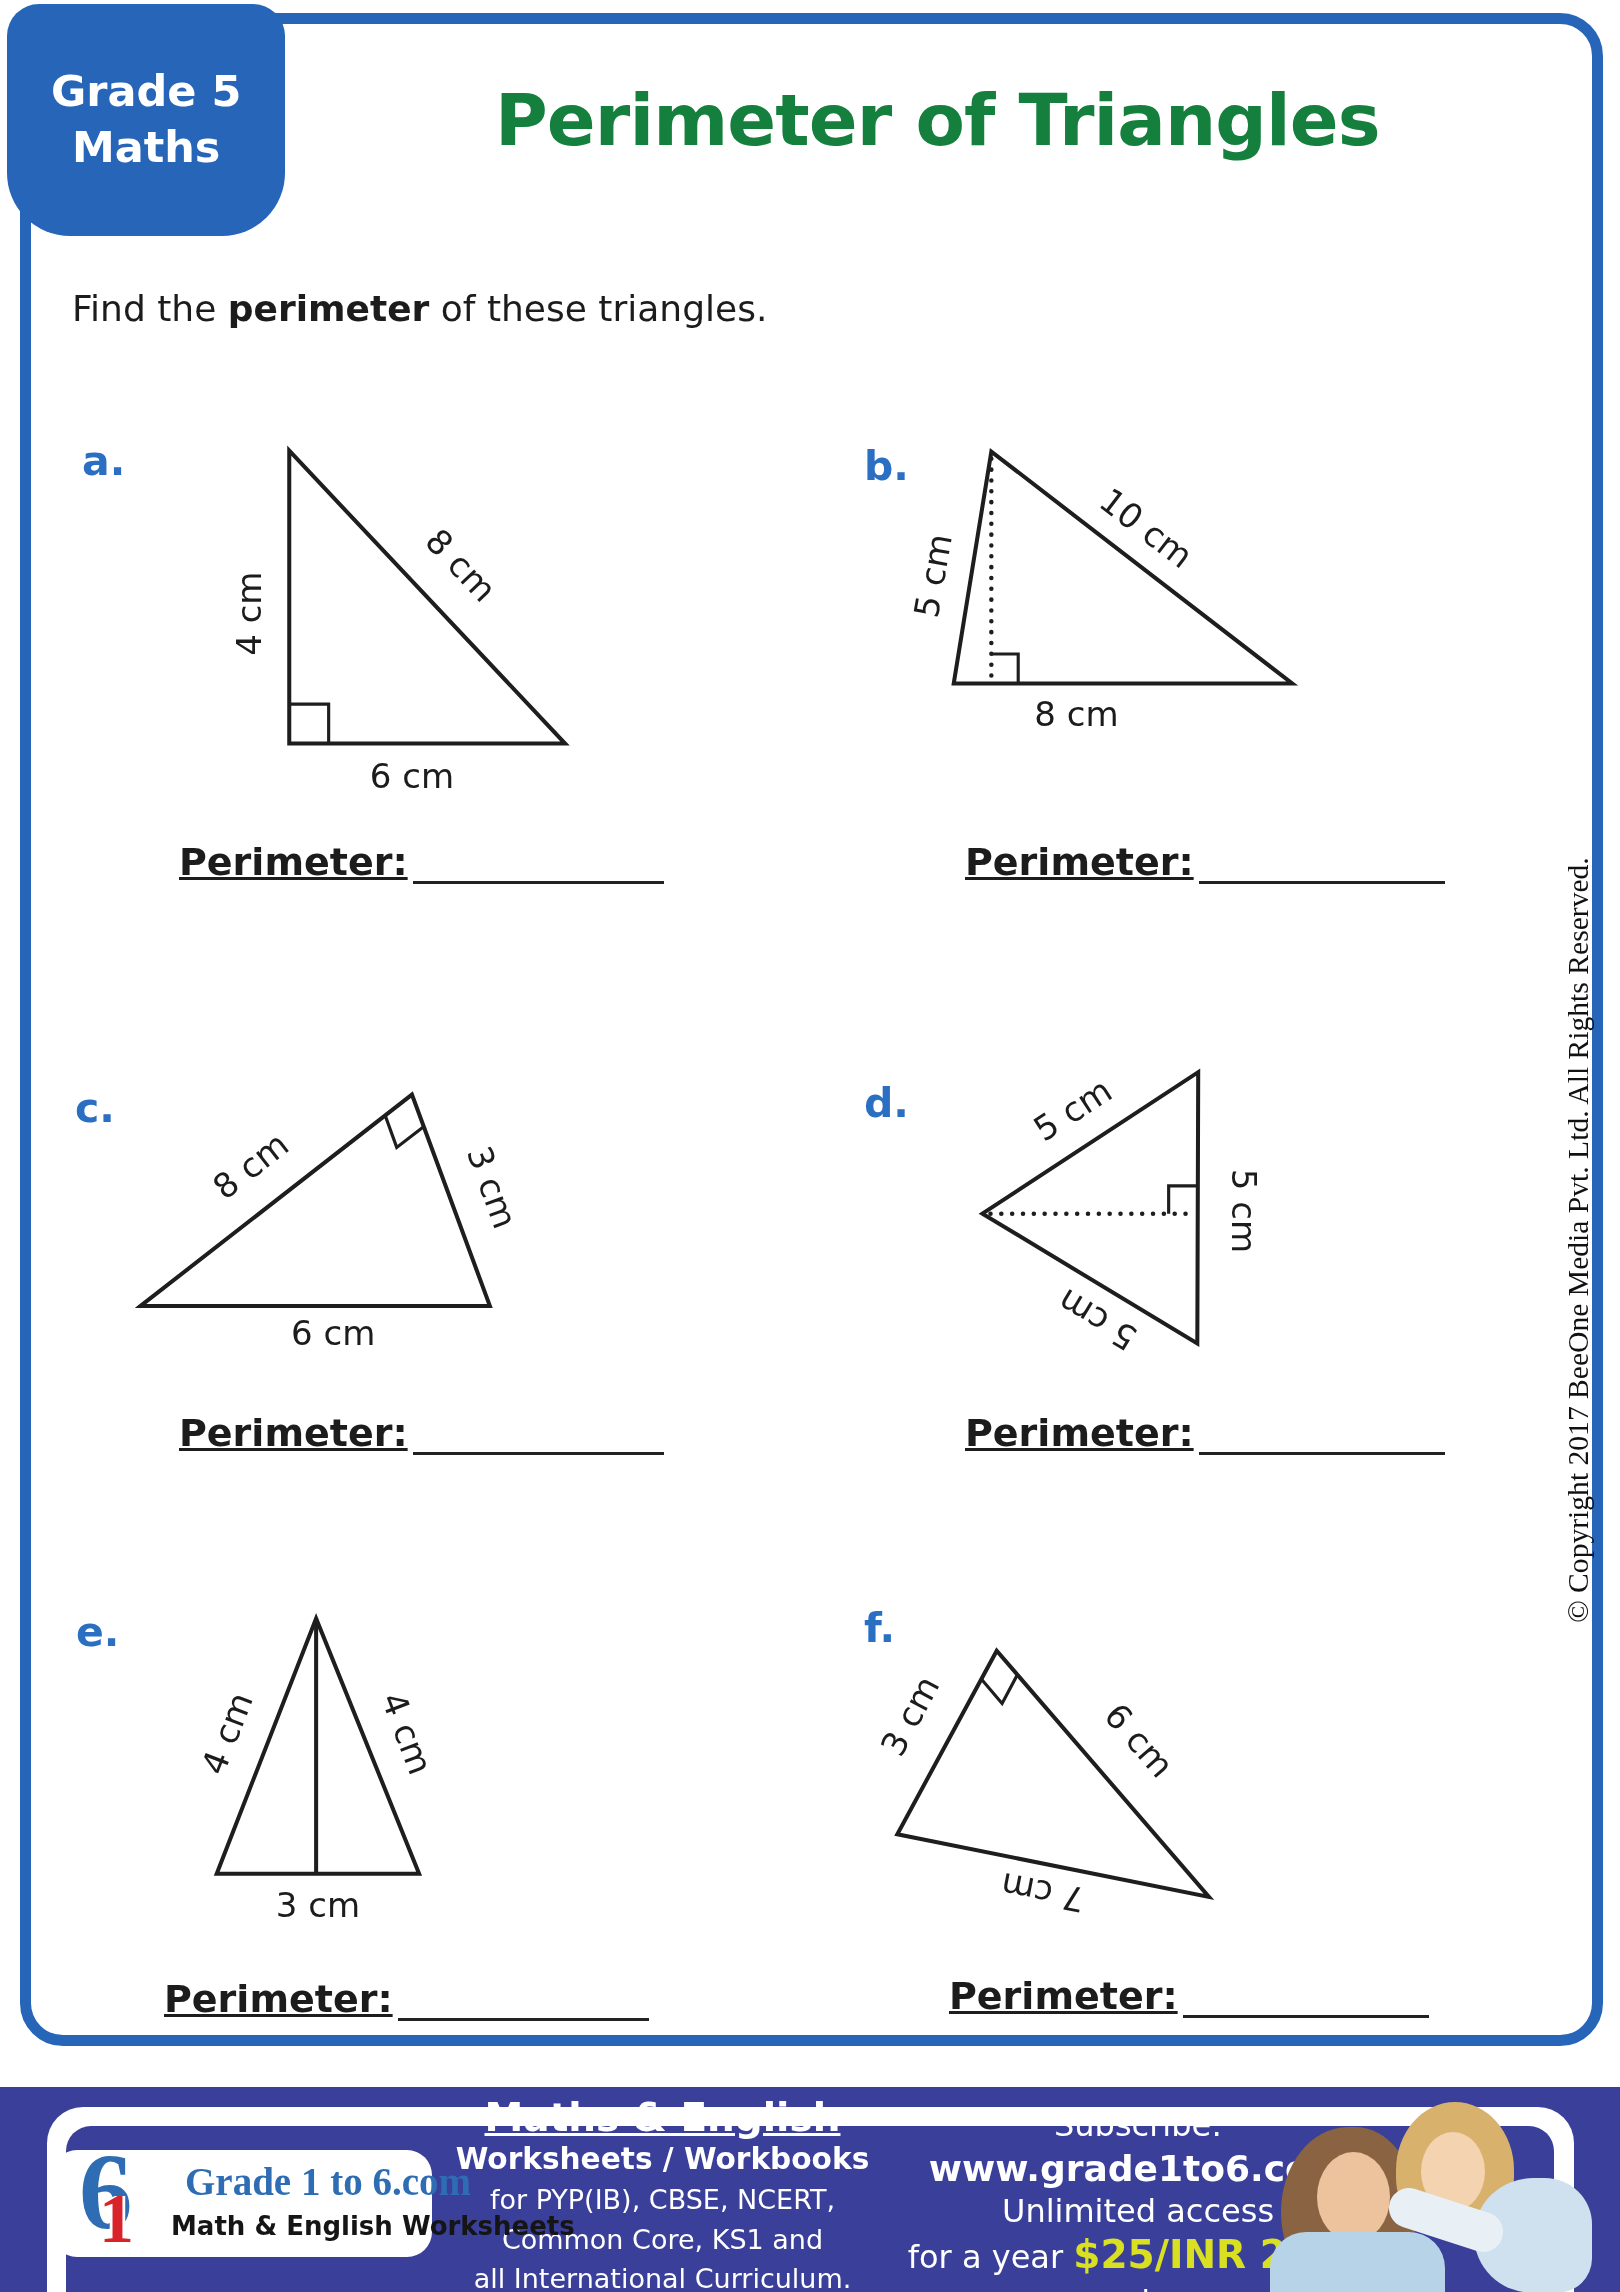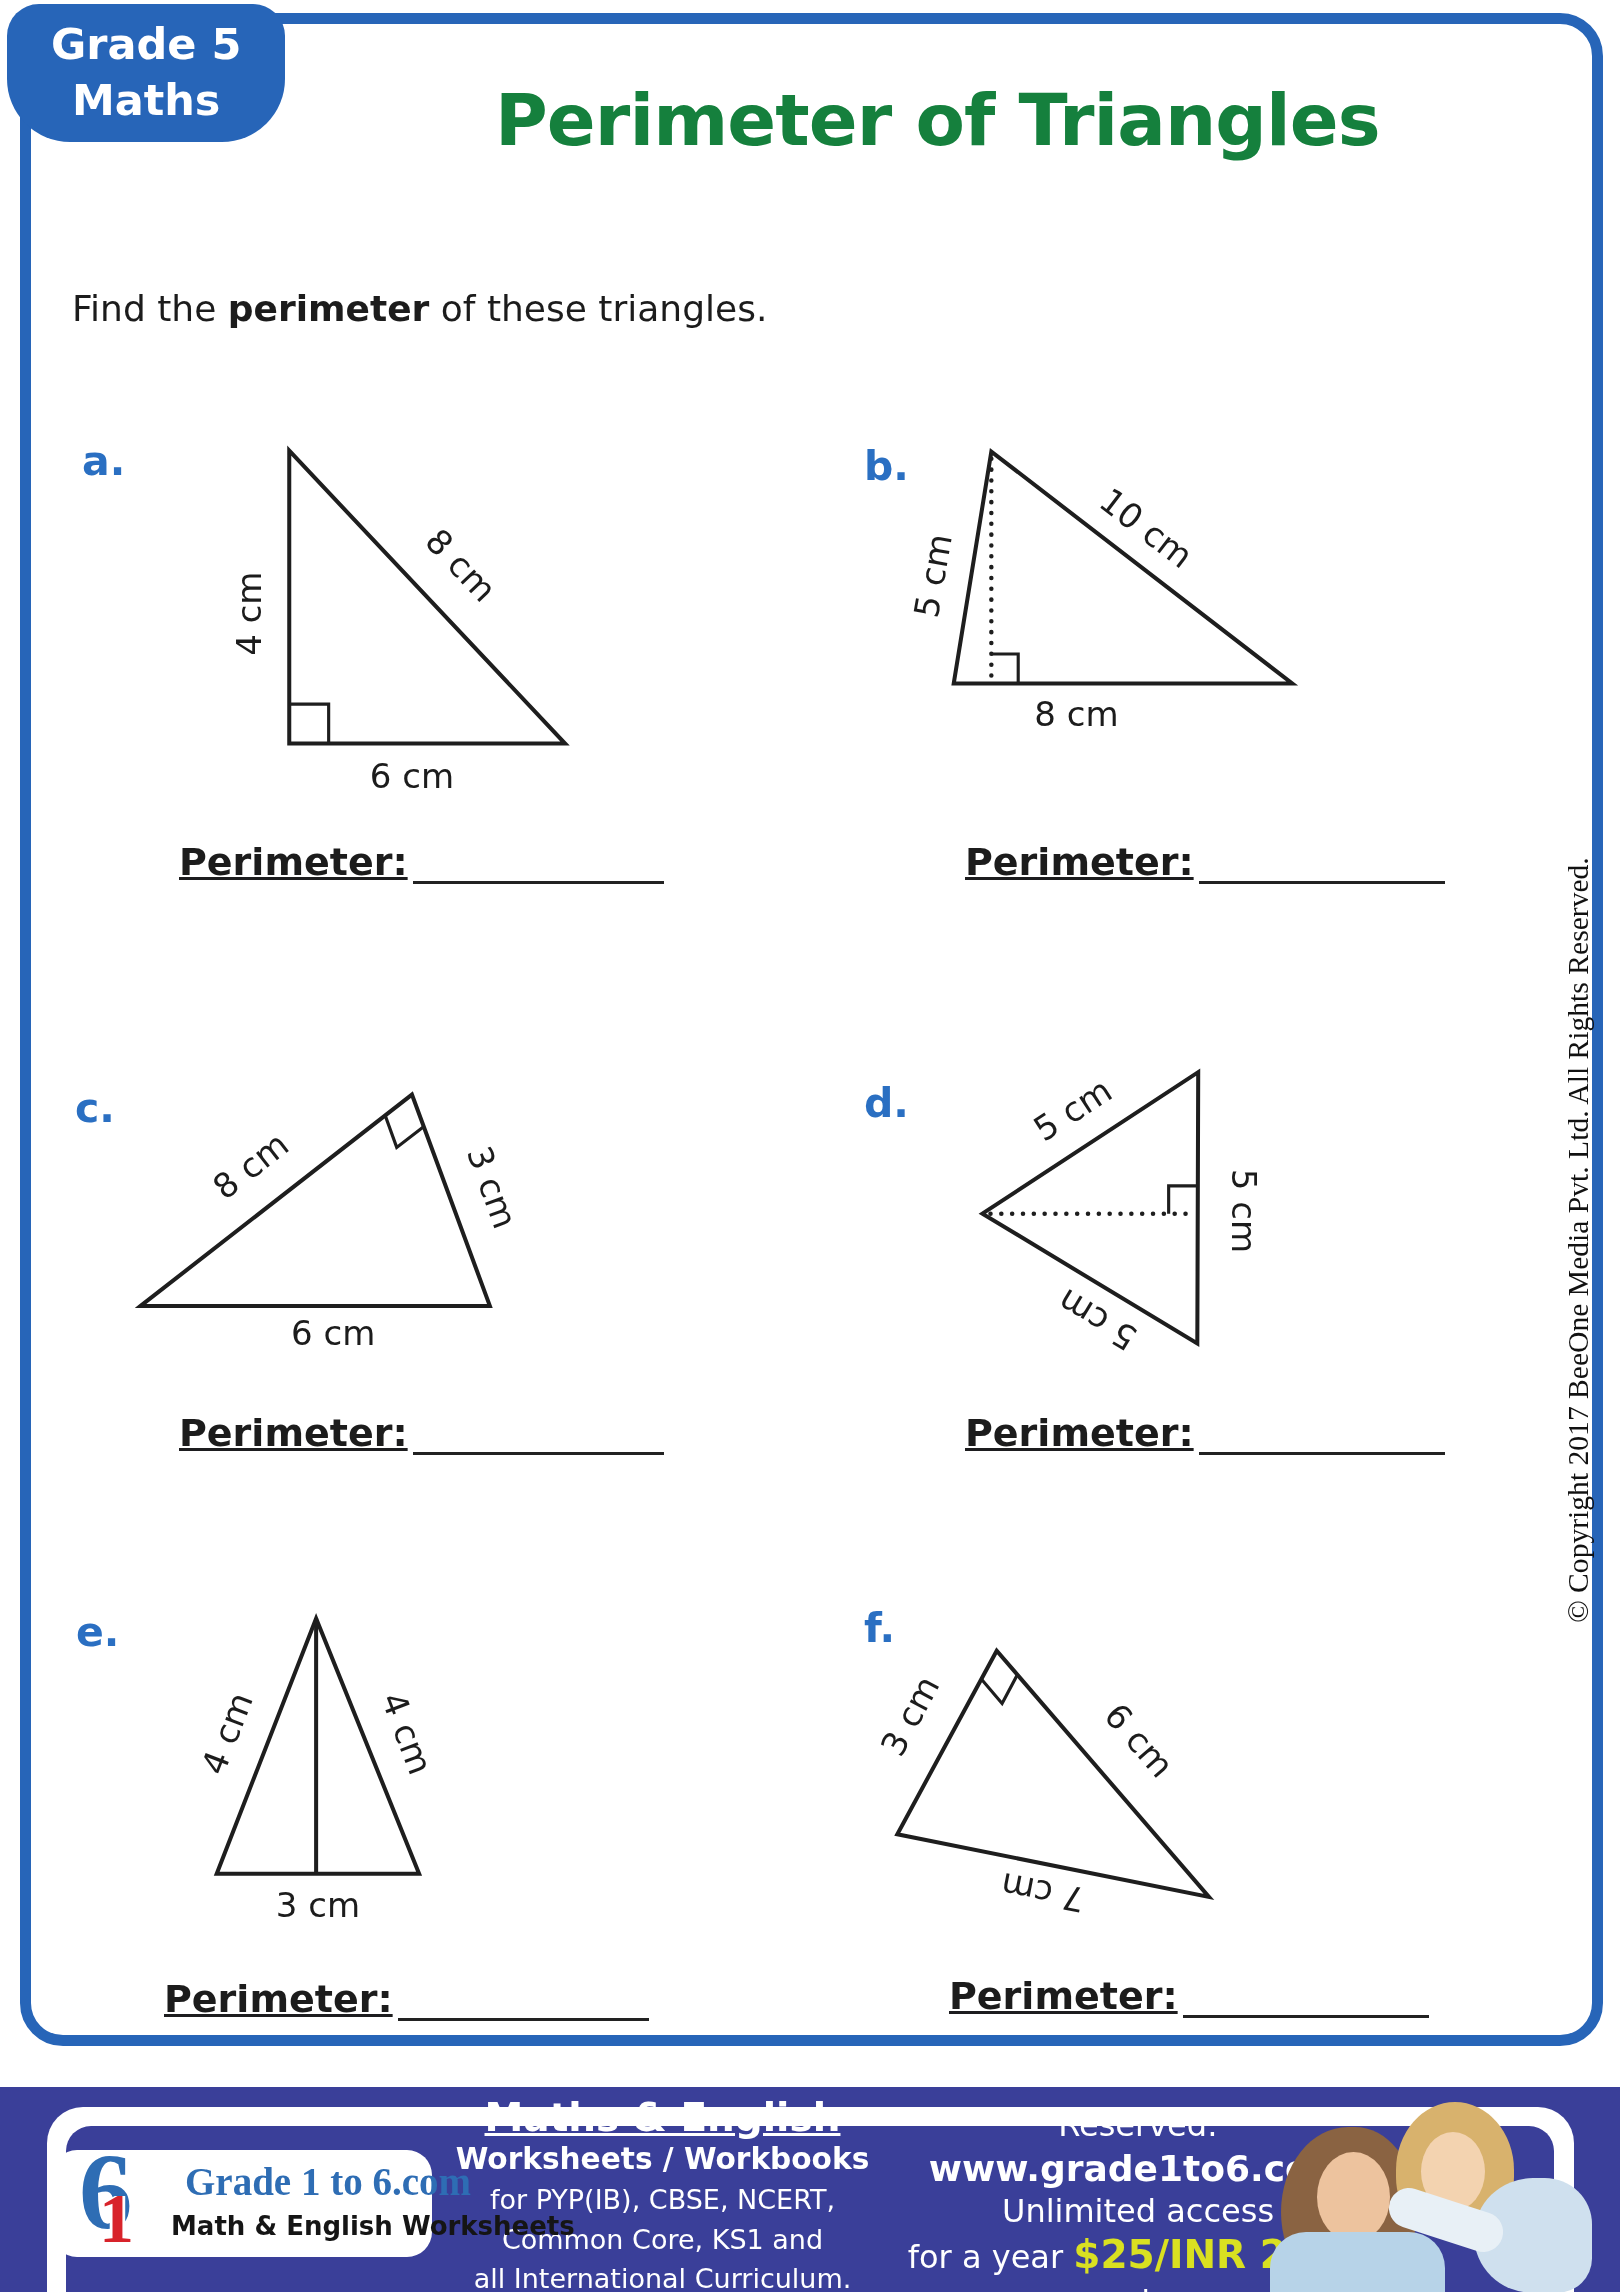--- a/index.html
+++ b/index.html
@@ -8,21 +8,21 @@
     font-family:"DejaVu Sans","Liberation Sans",sans-serif;color:#1d1d1f;
     overflow:hidden;
   }
   
   .page-border{
     position:absolute;left:19.7px;top:13.4px;width:1583px;height:2033px;
     box-sizing:border-box;border:11.6px solid #2765b8;border-radius:43px;
   }
   
   .badge{
-    position:absolute;left:7.2px;top:3.6px;width:278px;height:138px;
+    position:absolute;left:7.2px;top:3.6px;width:278px;height:232px;
     background:#2765b8;border-radius:32px 32px 63px 63px;
     color:#ffffff;text-align:center;font-weight:bold;
     display:flex;flex-direction:column;justify-content:center;gap:9px;
   }
   .badge .b-line{font-size:43px;line-height:47px;}
   .page-title{
     position:absolute;left:495px;top:78px;font-size:72px;font-weight:bold;
     letter-spacing:-0.9px;color:#15803d;white-space:nowrap;
   }
   .instruction{
@@ -215,21 +215,21 @@
 
   <div class="f-mid">
     <div class="m1">Maths &amp; English</div>
     <div class="m2">Worksheets / Workbooks</div>
     <div class="m3">for PYP(IB), CBSE, NCERT,</div>
     <div class="m3">Common Core, KS1 and</div>
     <div class="m3">all International Curriculum.</div>
   </div>
 
   <div class="f-sub">
-    <div class="s1">Reserved:</div>
+    <div class="s1">Subscribe:</div>
     <div class="s2">www.grade1to6.com</div>
     <div class="s3">Unlimited access</div>
     <div class="s4"><span>for a year </span><span class="price">$25/INR 2000</span><span> only.</span></div>
   </div>
 
   <div class="photo">
     <div class="w-hair"></div>
     <div class="c-hair"></div>
     <div class="c-face"></div>
     <div class="c-body"></div>

